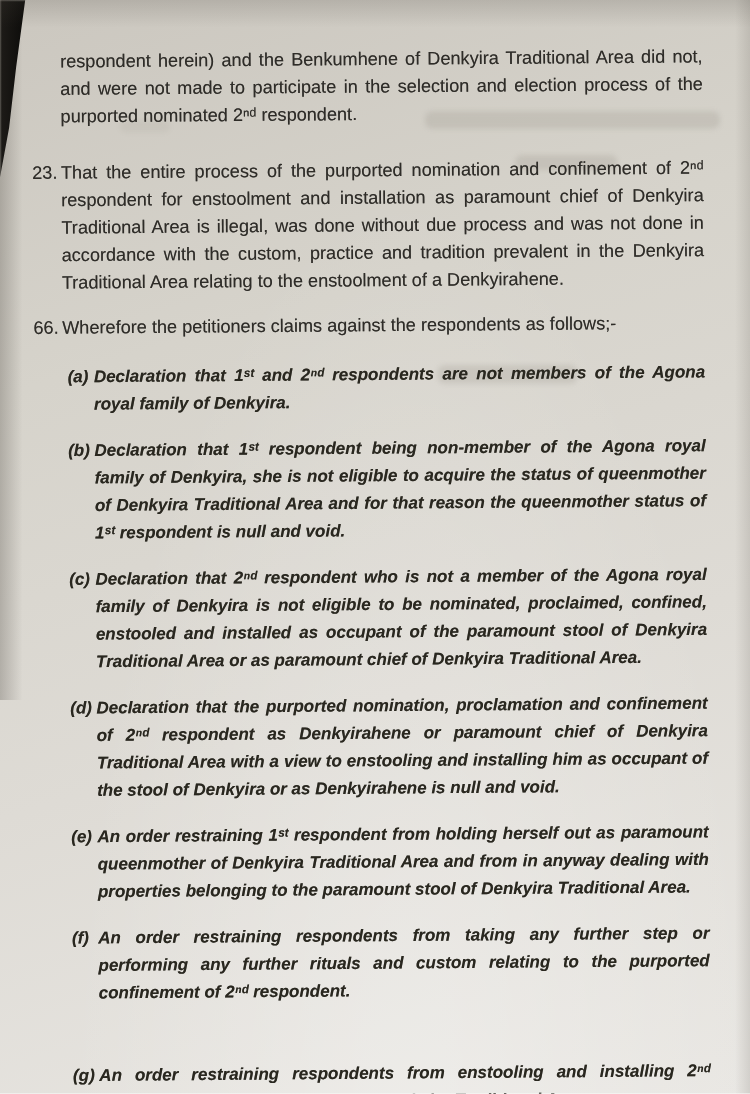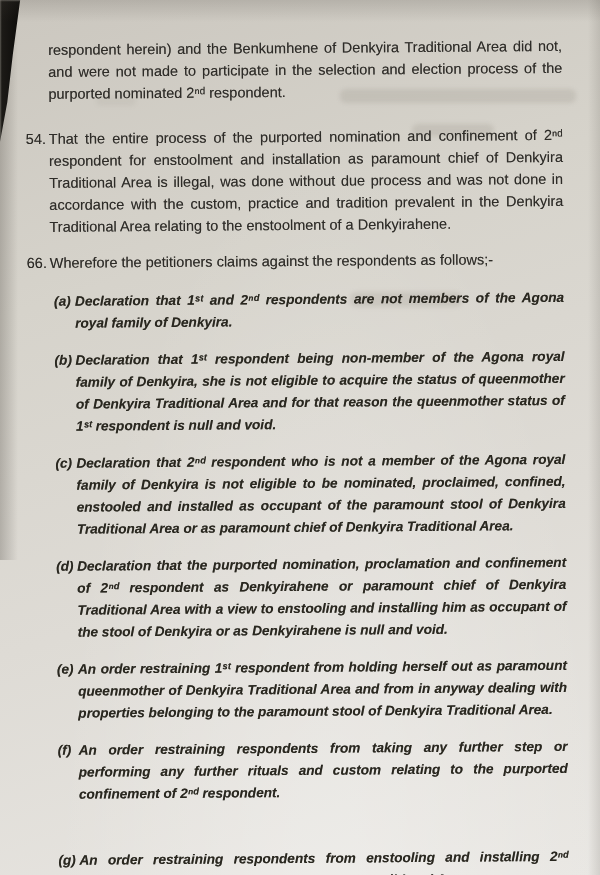--- a/index.html
+++ b/index.html
@@ -118,21 +118,21 @@
   <div class="smudge s1"></div>
   <div class="smudge s2"></div>
   <div class="smudge s3"></div>
   <div class="smudge s4"></div>
 
   <div class="content">
 
     <p class="para-cont">respondent herein) and the Benkumhene of Denkyira Traditional Area did not, and were not made to participate in the selection and election process of the purported nominated 2ⁿᵈ respondent.</p>
 
     <div class="numbered n54">
-      <span class="num">54.</span>
+      <span class="num">23.</span>
       <p>That the entire process of the purported nomination and confinement of 2ⁿᵈ respondent for enstoolment and installation as paramount chief of Denkyira Traditional Area is illegal, was done without due process and was not done in accordance with the custom, practice and tradition prevalent in the Denkyira Traditional Area relating to the enstoolment of a Denkyirahene.</p>
     </div>
 
     <div class="numbered n55">
       <span class="num">66.</span>
       <p>Wherefore the petitioners claims against the respondents as follows;-</p>
     </div>
 
     <div class="claim ca">
       <span class="lbl">(a)</span>

